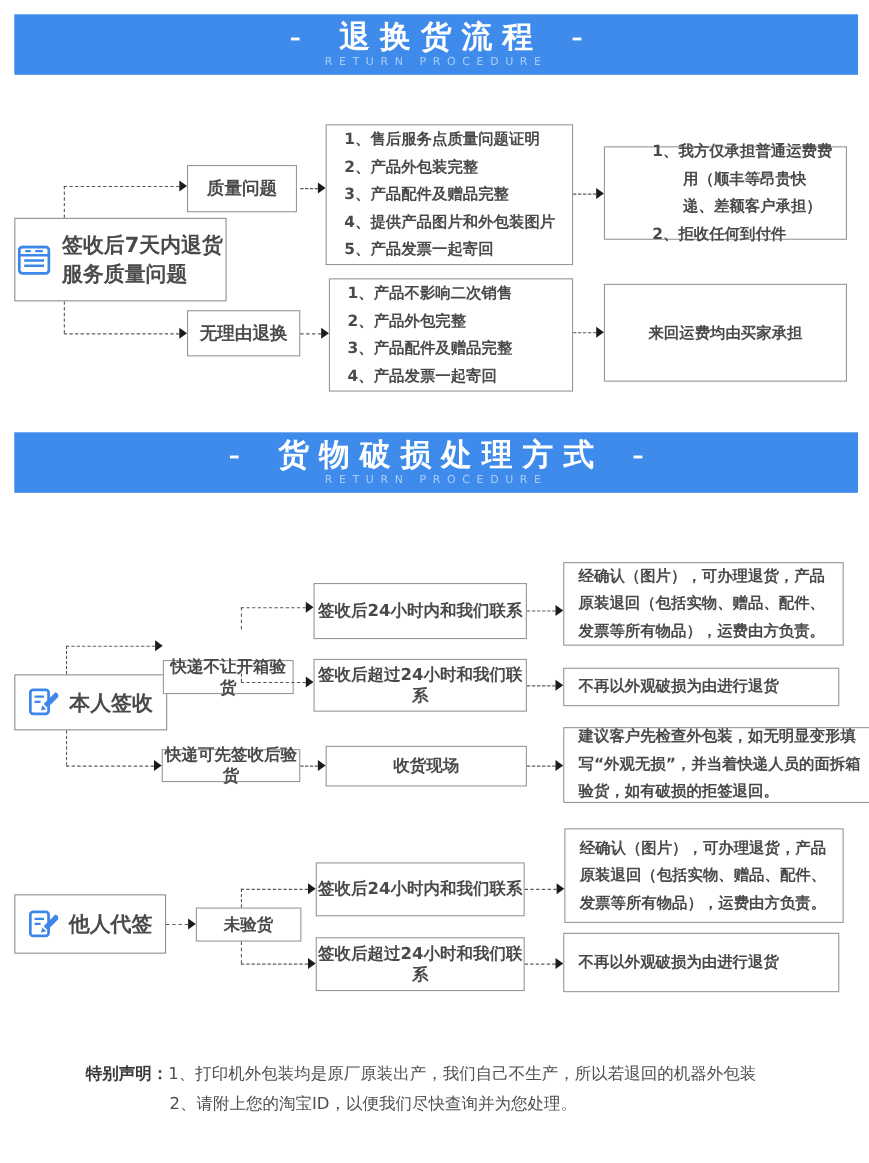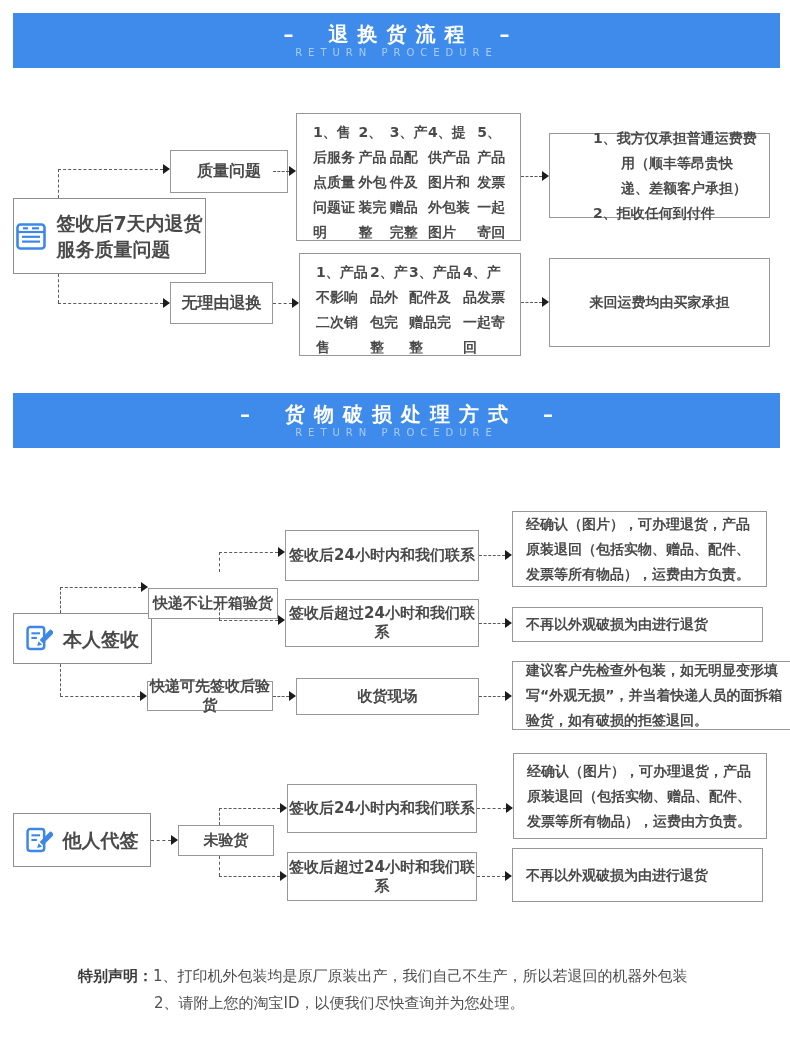--- a/index.html
+++ b/index.html
@@ -8,32 +8,32 @@
     font-family:"DejaVu Sans","Liberation Sans",sans-serif;
     color:#4a4a4a;
   }
   .abs{position:absolute;box-sizing:border-box;}
   
   .banner{
     left:13px;width:767px;height:55px;background:#3e8bec;color:#fff;
     display:flex;flex-direction:column;align-items:center;justify-content:center;
   }
   .banner-title-row{display:flex;align-items:center;gap:26px;line-height:1;}
-  .banner-title{font-size:20px;font-weight:700;letter-spacing:9px;text-indent:9px;}
+  .banner-title{font-size:28px;font-weight:700;letter-spacing:9px;text-indent:9px;}
   .banner-dash{font-size:20px;font-weight:700;}
   .banner-sub{font-size:10px;letter-spacing:6px;color:rgba(255,255,255,.55);margin-top:4px;line-height:1;}
   
   .box{
     border:1px solid #979797;background:#fff;
     display:flex;align-items:center;justify-content:center;
     font-size:16px;font-weight:700;color:#4a4a4a;text-align:center;
   }
   .start-box{border-color:#8d8d8d;gap:10px;font-size:19px;line-height:26px;}
   .start-box .txt{text-align:left;}
-  .list-box{flex-direction:row;align-items:flex-start;justify-content:center;
+  .list-box{flex-direction:column;align-items:flex-start;justify-content:center;
     font-size:14px;font-weight:600;line-height:25px;padding:6px 8px 6px 16px;text-align:left;}
   .para-box{font-size:14px;font-weight:600;line-height:25px;padding:4px 10px 4px 13px;
     justify-content:flex-start;text-align:left;}
   .hang{padding-left:2em;text-indent:-2em;margin-left:30px;}
   
   .dash-h{border-top:1px dashed #5a5a5a;height:0;}
   .dash-v{border-left:1px dashed #5a5a5a;width:0;}
   .arrow{width:0;height:0;border-left:7px solid #1c1c1c;
     border-top:5px solid transparent;border-bottom:5px solid transparent;}
   
@@ -62,21 +62,21 @@
     <line x1="16" y1="5.3" x2="23" y2="5.3" stroke="#3d87e8" stroke-width="2.2"></line>
     <line x1="6" y1="13.8" x2="24" y2="13.8" stroke="#3d87e8" stroke-width="2.2"></line>
     <line x1="6" y1="18.6" x2="24" y2="18.6" stroke="#3d87e8" stroke-width="2.2"></line>
   </svg>
   <div class="txt">
     <div>签收后7天内退货</div>
     <div>服务质量问题</div>
   </div>
 </div>
 
-<div class="abs box" style="left:170px;top:150px;width:118px;height:43px;">
+<div class="abs box" style="left:170px;top:150px;width:100px;height:43px;">
   <span>质量问题</span>
 </div>
 <div class="abs box" style="left:170px;top:282px;width:103px;height:42px;">
   <span>无理由退换</span>
 </div>
 
 <div class="abs box list-box" style="left:296px;top:113px;width:225px;height:128px;">
   <div>1、售后服务点质量问题证明</div>
   <div>2、产品外包装完整</div>
   <div>3、产品配件及赠品完整</div>
@@ -130,21 +130,21 @@
     <line x1="5.2" y1="8" x2="13.5" y2="8" stroke="#3d87e8" stroke-width="2"></line>
     <line x1="5.2" y1="12.5" x2="10.5" y2="12.5" stroke="#3d87e8" stroke-width="2"></line>
     <g transform="rotate(45 18 13)">
       <rect x="15.6" y="2.5" width="4.8" height="15" rx="1" fill="#3d87e8"></rect>
       <path d="M15.6 19 l2.4 4.2 l2.4 -4.2 z" fill="#3d87e8"></path>
     </g>
   </svg>
   <span>本人签收</span>
 </div>
 
-<div class="abs box" style="left:148px;top:588px;width:130px;height:31px;font-size:15px;">
+<div class="abs box" style="left:148px;top:600px;width:119px;height:31px;font-size:15px;">
   <span>快递不让开箱验货</span>
 </div>
 <div class="abs box" style="left:147px;top:681px;width:126px;height:30px;font-size:15px;">
   <span>快递可先签收后验货</span>
 </div>
 
 <div class="abs box" style="left:285px;top:530px;width:194px;height:51px;font-size:15px;">
   <span>签收后24小时内和我们联系</span>
 </div>
 <div class="abs box" style="left:285px;top:599px;width:194px;height:48px;font-size:15px;">

